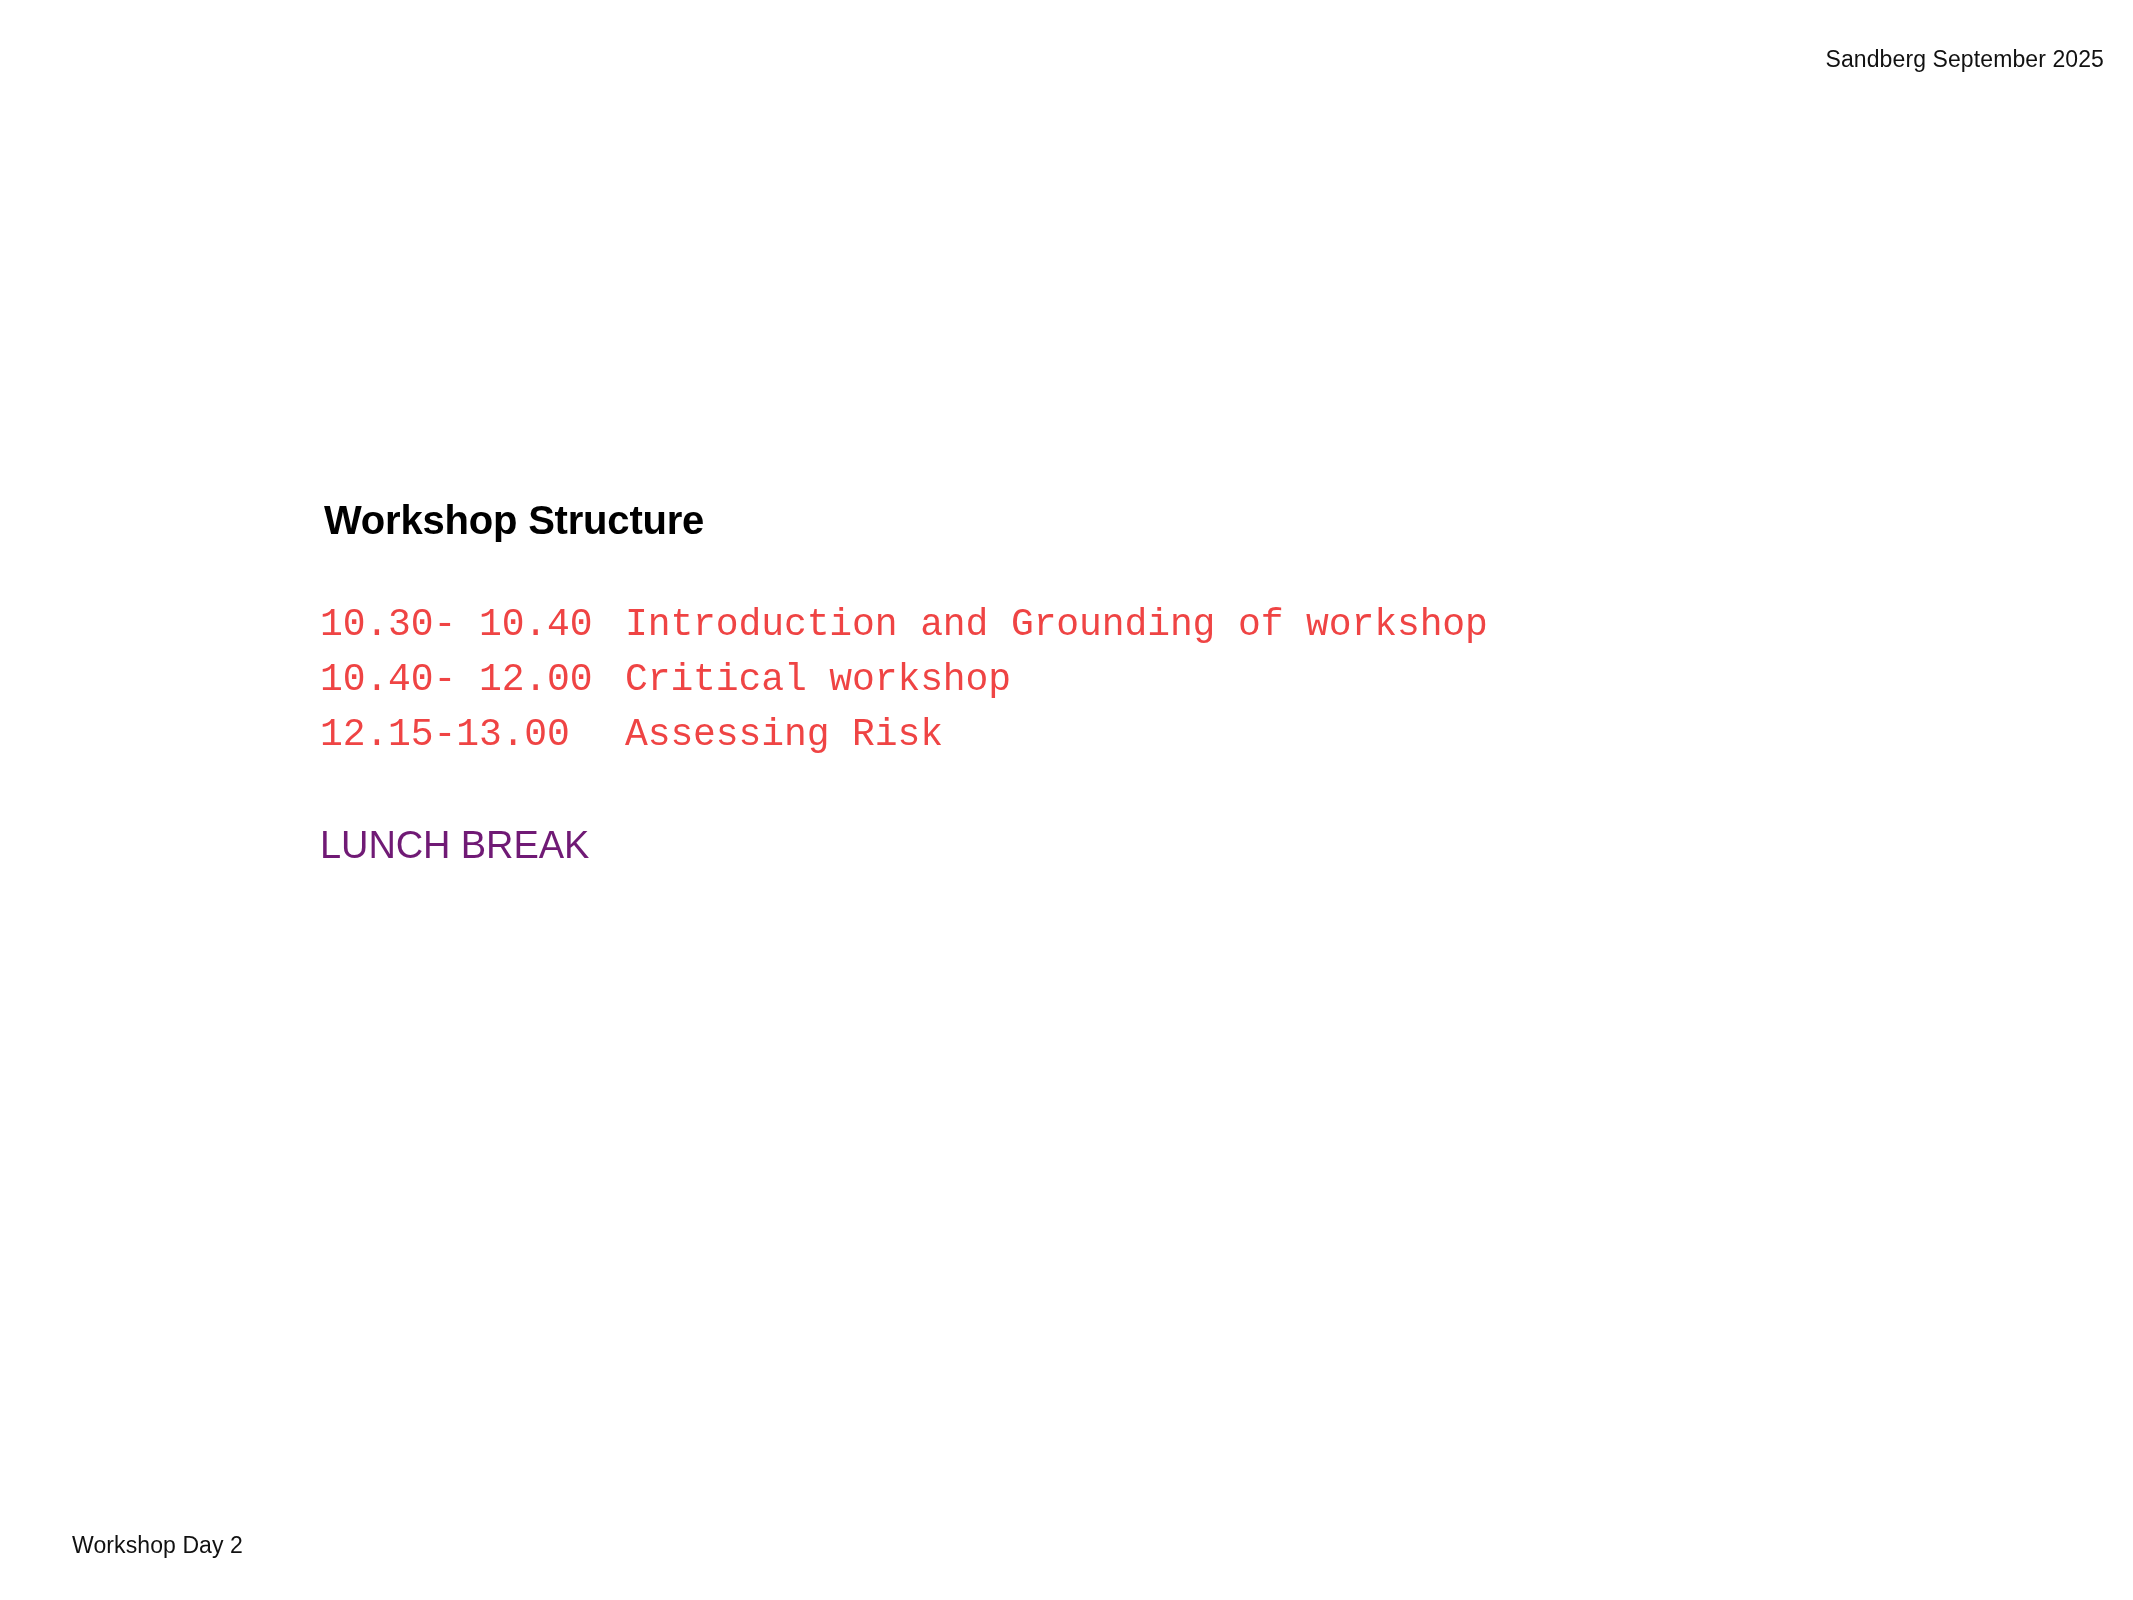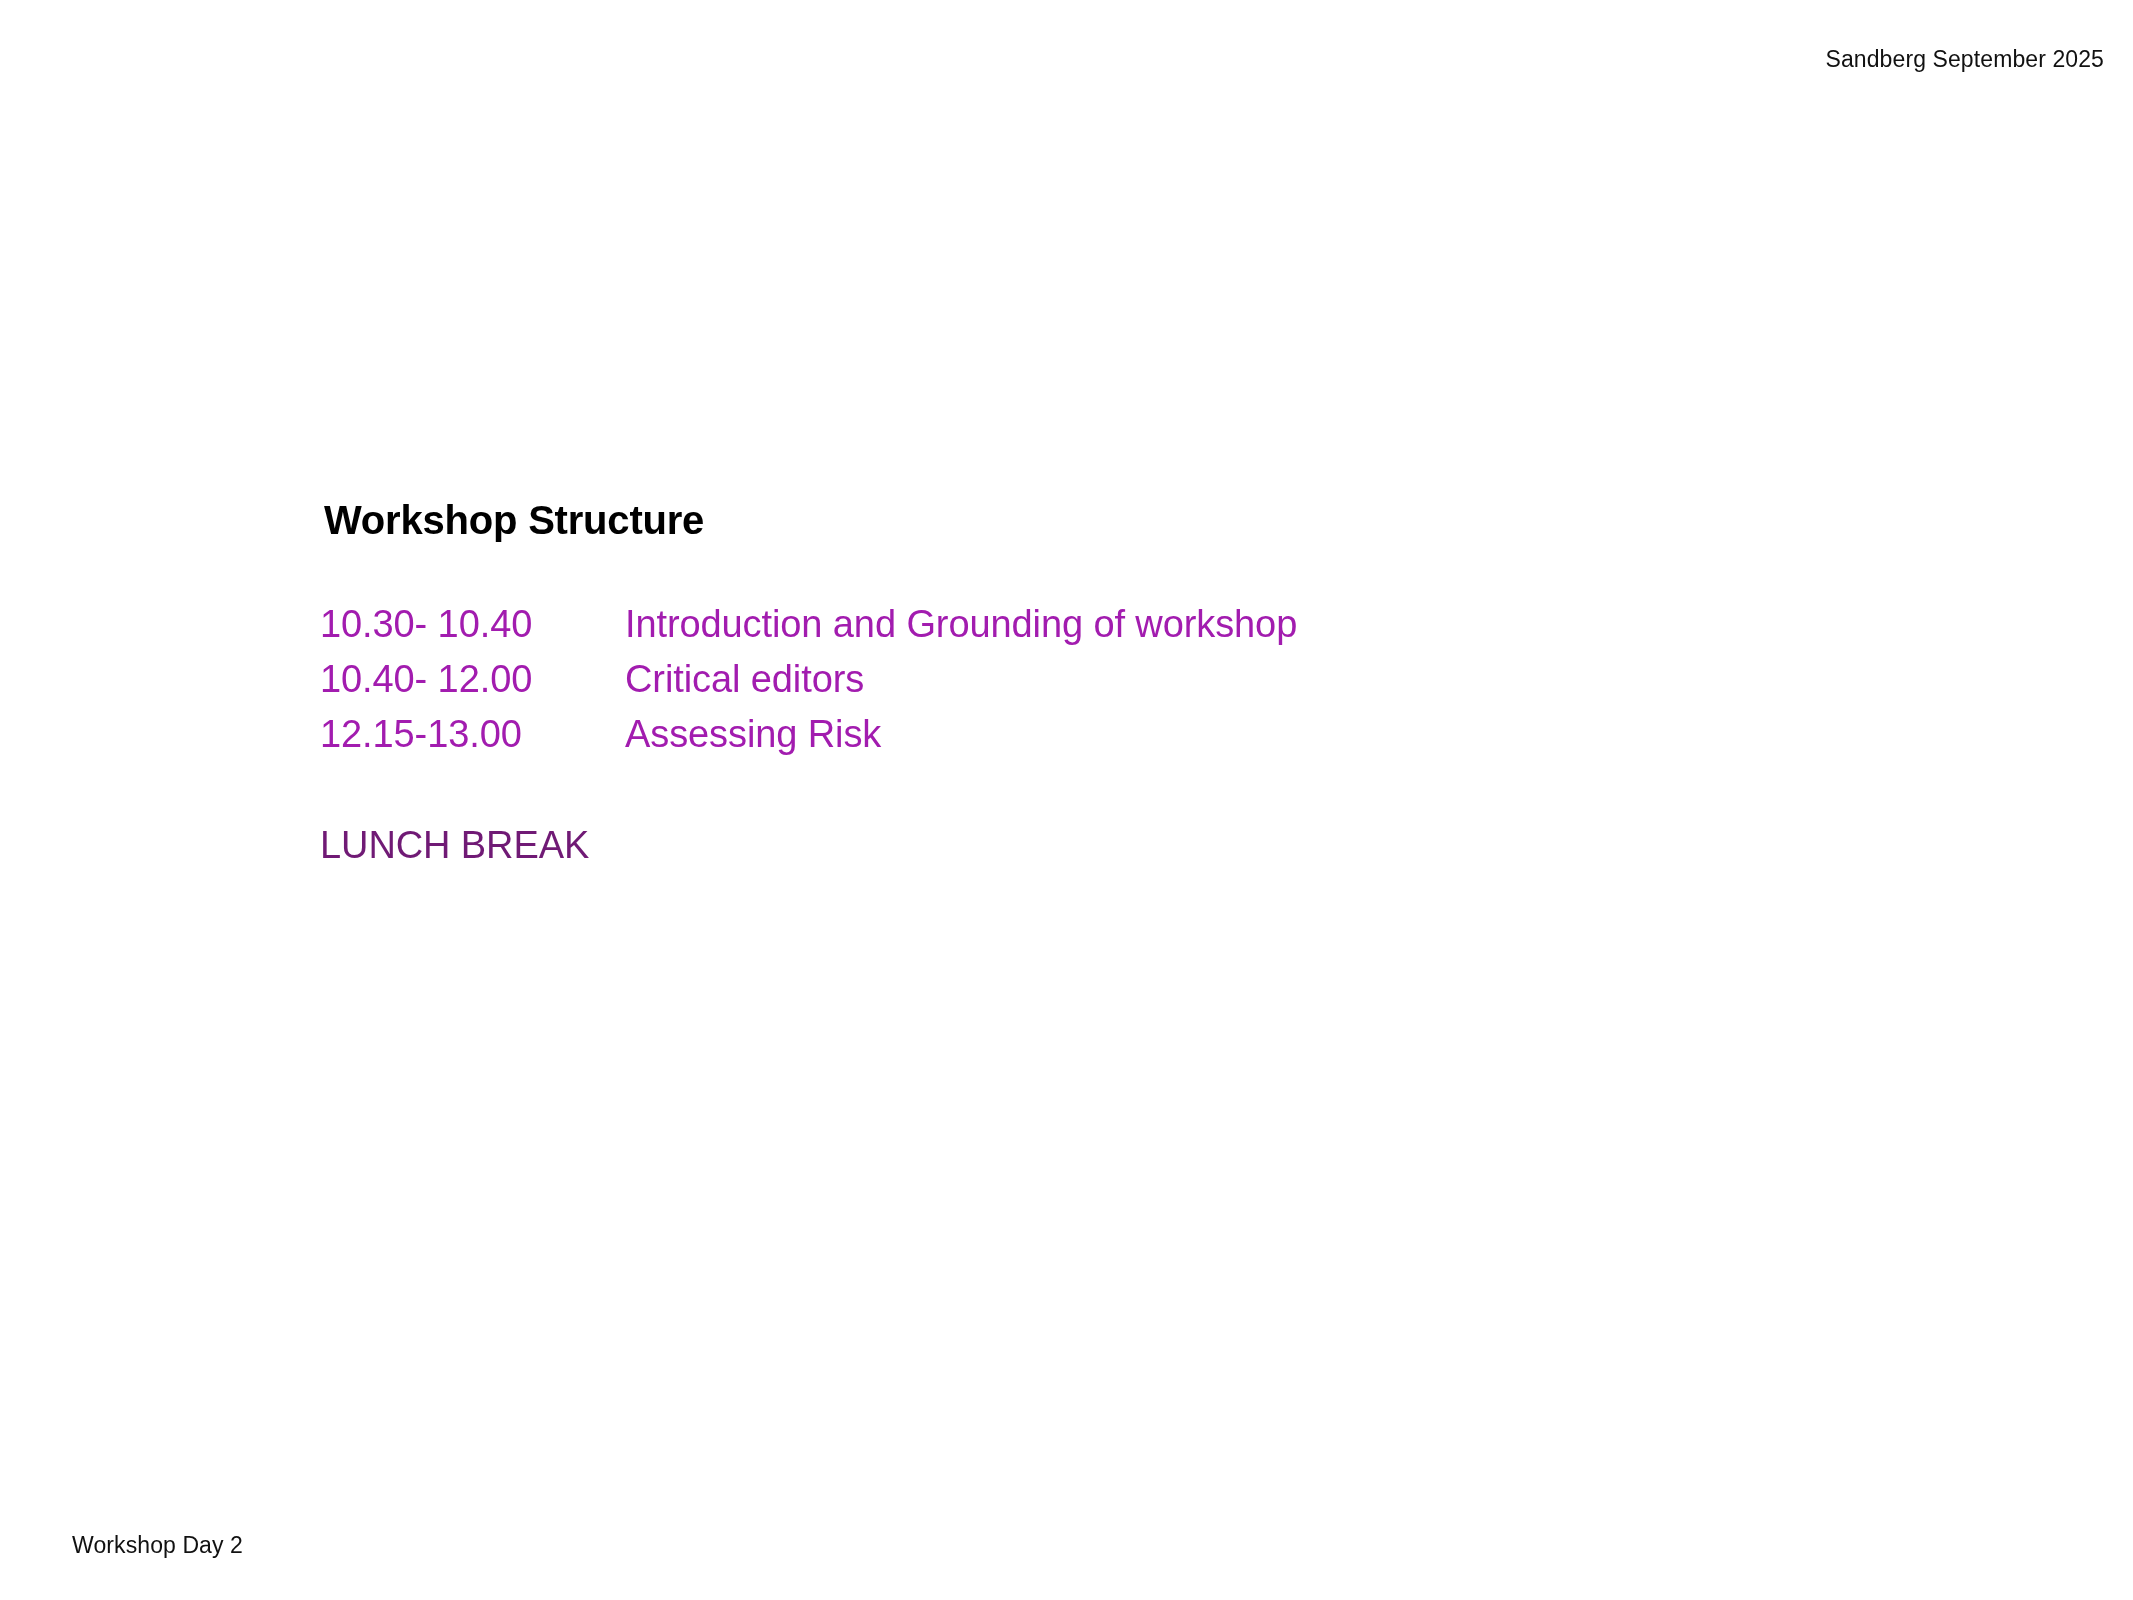--- a/index.html
+++ b/index.html
@@ -67,22 +67,23 @@
   .gap {
     height: 56px;
   }
 
   .row {
     display: flex;
     align-items: baseline;
     font-size: 38px;
     line-height: 55px;
     letter-spacing: -0.1px;
-    color: #a21caf;
+    color: #ef4444;
     white-space: nowrap;
+    font-family: Liberation Mono, monospace;
   }
 
   .row .time {
     width: 305px;
     flex: 0 0 305px;
   }
 
   .row .desc {
     flex: 1 1 auto;
   }
@@ -105,21 +106,21 @@
 
     <h1 class="title">Workshop Structure</h1>
 
     <div class="schedule-block">
       <div class="row">
         <span class="time">10.30- 10.40</span>
         <span class="desc">Introduction and Grounding of workshop</span>
       </div>
       <div class="row">
         <span class="time">10.40- 12.00</span>
-        <span class="desc">Critical editors</span>
+        <span class="desc">Critical workshop</span>
       </div>
       <div class="row">
         <span class="time">12.15-13.00</span>
         <span class="desc">Assessing Risk</span>
       </div>
     </div>
 
     <div class="gap"></div>
 
     <div class="standalone">LUNCH BREAK</div>

